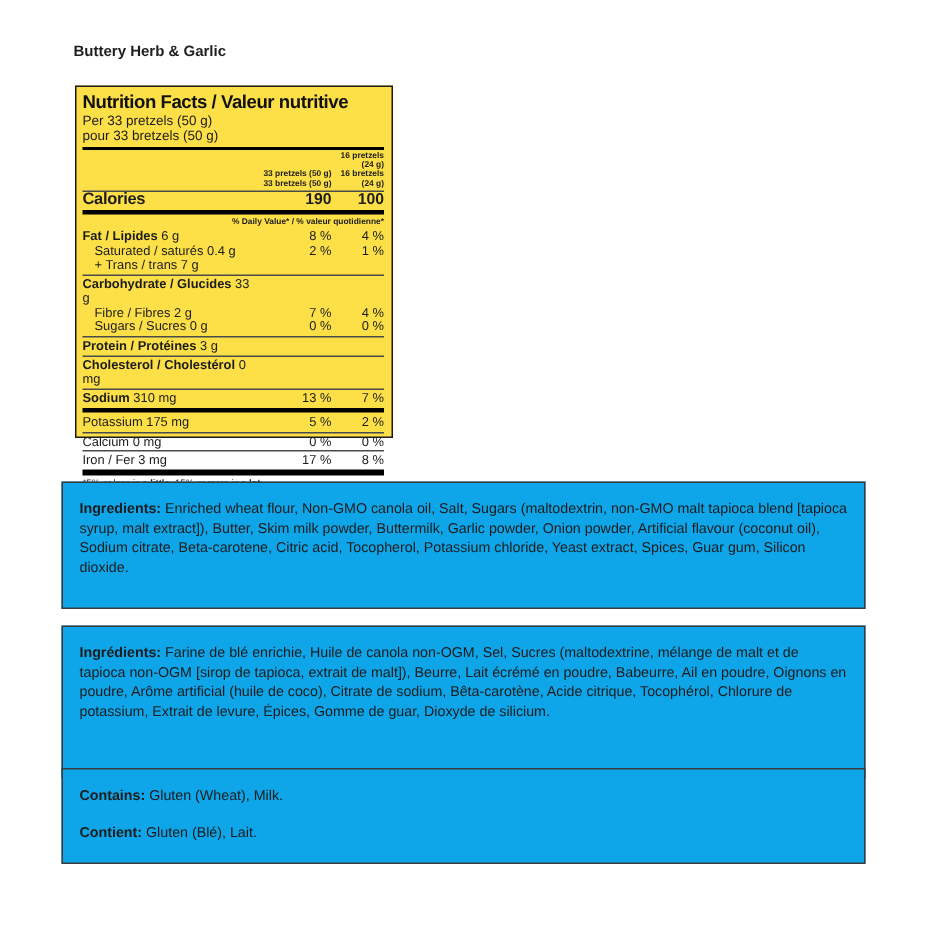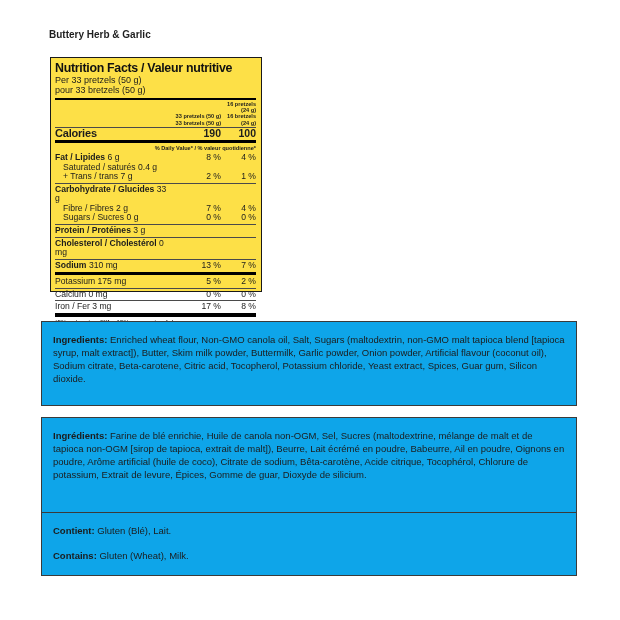--- a/index.html
+++ b/index.html
@@ -32,21 +32,21 @@
   .nft-serving { font-size:9px; line-height:9.5px; }
   .bar2 { height:2px;  background:#000; margin:2.5px 0 1.5px; }
   .bar3 { height:3.5px; background:#000; margin:1.5px 0; }
   .hl   { height:1px;  background:#4a4a4a; margin:1px 0; }
 
   .row { display:flex; align-items:baseline; font-size:8.6px; line-height:9.6px; }
   .row .lbl { flex:1; }
   .row .c1 { width:50px; text-align:right; flex:none; }
   .row .c2 { width:35px; text-align:right; flex:none; }
   .indent { padding-left:8px; }
-  .row.vcenter { align-items:flex-end; }
+  .row.vcenter { align-items:flex-start; }
 
   .hdr { font-size:5.6px; font-weight:bold; line-height:6.2px; align-items:flex-end; }
   .cal-row { align-items:baseline; margin:1px 0;justify-content:center; }
   .cal-row .lbl { font-size:11px; font-weight:bold; letter-spacing:-0.2px; }
   .cal-row .c1, .cal-row .c2 { font-size:10.5px; font-weight:bold; }
   .dv-header { text-align:right; font-size:5.6px; font-weight:bold; line-height:7px; margin:1px 0 1px; }
   .footnote { font-size:6.3px; line-height:7.6px; margin-top:2.5px; white-space:nowrap; }
 
   
   .text-box {
@@ -164,15 +164,15 @@
 
 <div class="text-box box-ingredients-en">
   <p><span class="b">Ingredients:</span> <span>Enriched wheat flour, Non-GMO canola oil, Salt, Sugars (maltodextrin, non-GMO malt tapioca blend [tapioca syrup, malt extract]), Butter, Skim milk powder, Buttermilk, Garlic powder, Onion powder, Artificial flavour (coconut oil), Sodium citrate, Beta-carotene, Citric acid, Tocopherol, Potassium chloride, Yeast extract, Spices, Guar gum, Silicon dioxide.</span></p>
 </div>
 
 <div class="text-box box-ingredients-fr">
   <p><span class="b">Ingrédients:</span> <span>Farine de blé enrichie, Huile de canola non-OGM, Sel, Sucres (maltodextrine, mélange de malt et de tapioca non-OGM [sirop de tapioca, extrait de malt]), Beurre, Lait écrémé en poudre, Babeurre, Ail en poudre, Oignons en poudre, Arôme artificial (huile de coco), Citrate de sodium, Bêta-carotène, Acide citrique, Tocophérol, Chlorure de potassium, Extrait de levure, Épices, Gomme de guar, Dioxyde de silicium.</span></p>
 </div>
 
 <div class="text-box box-contains">
+  <p><span class="b">Contains:</span> <span>Gluten (Wheat), Milk.</span></p>
   <p><span class="b">Contient:</span> <span>Gluten (Blé), Lait.</span></p>
-  <p><span class="b">Contains:</span> <span>Gluten (Wheat), Milk.</span></p>
 </div>
 
 </body></html>

